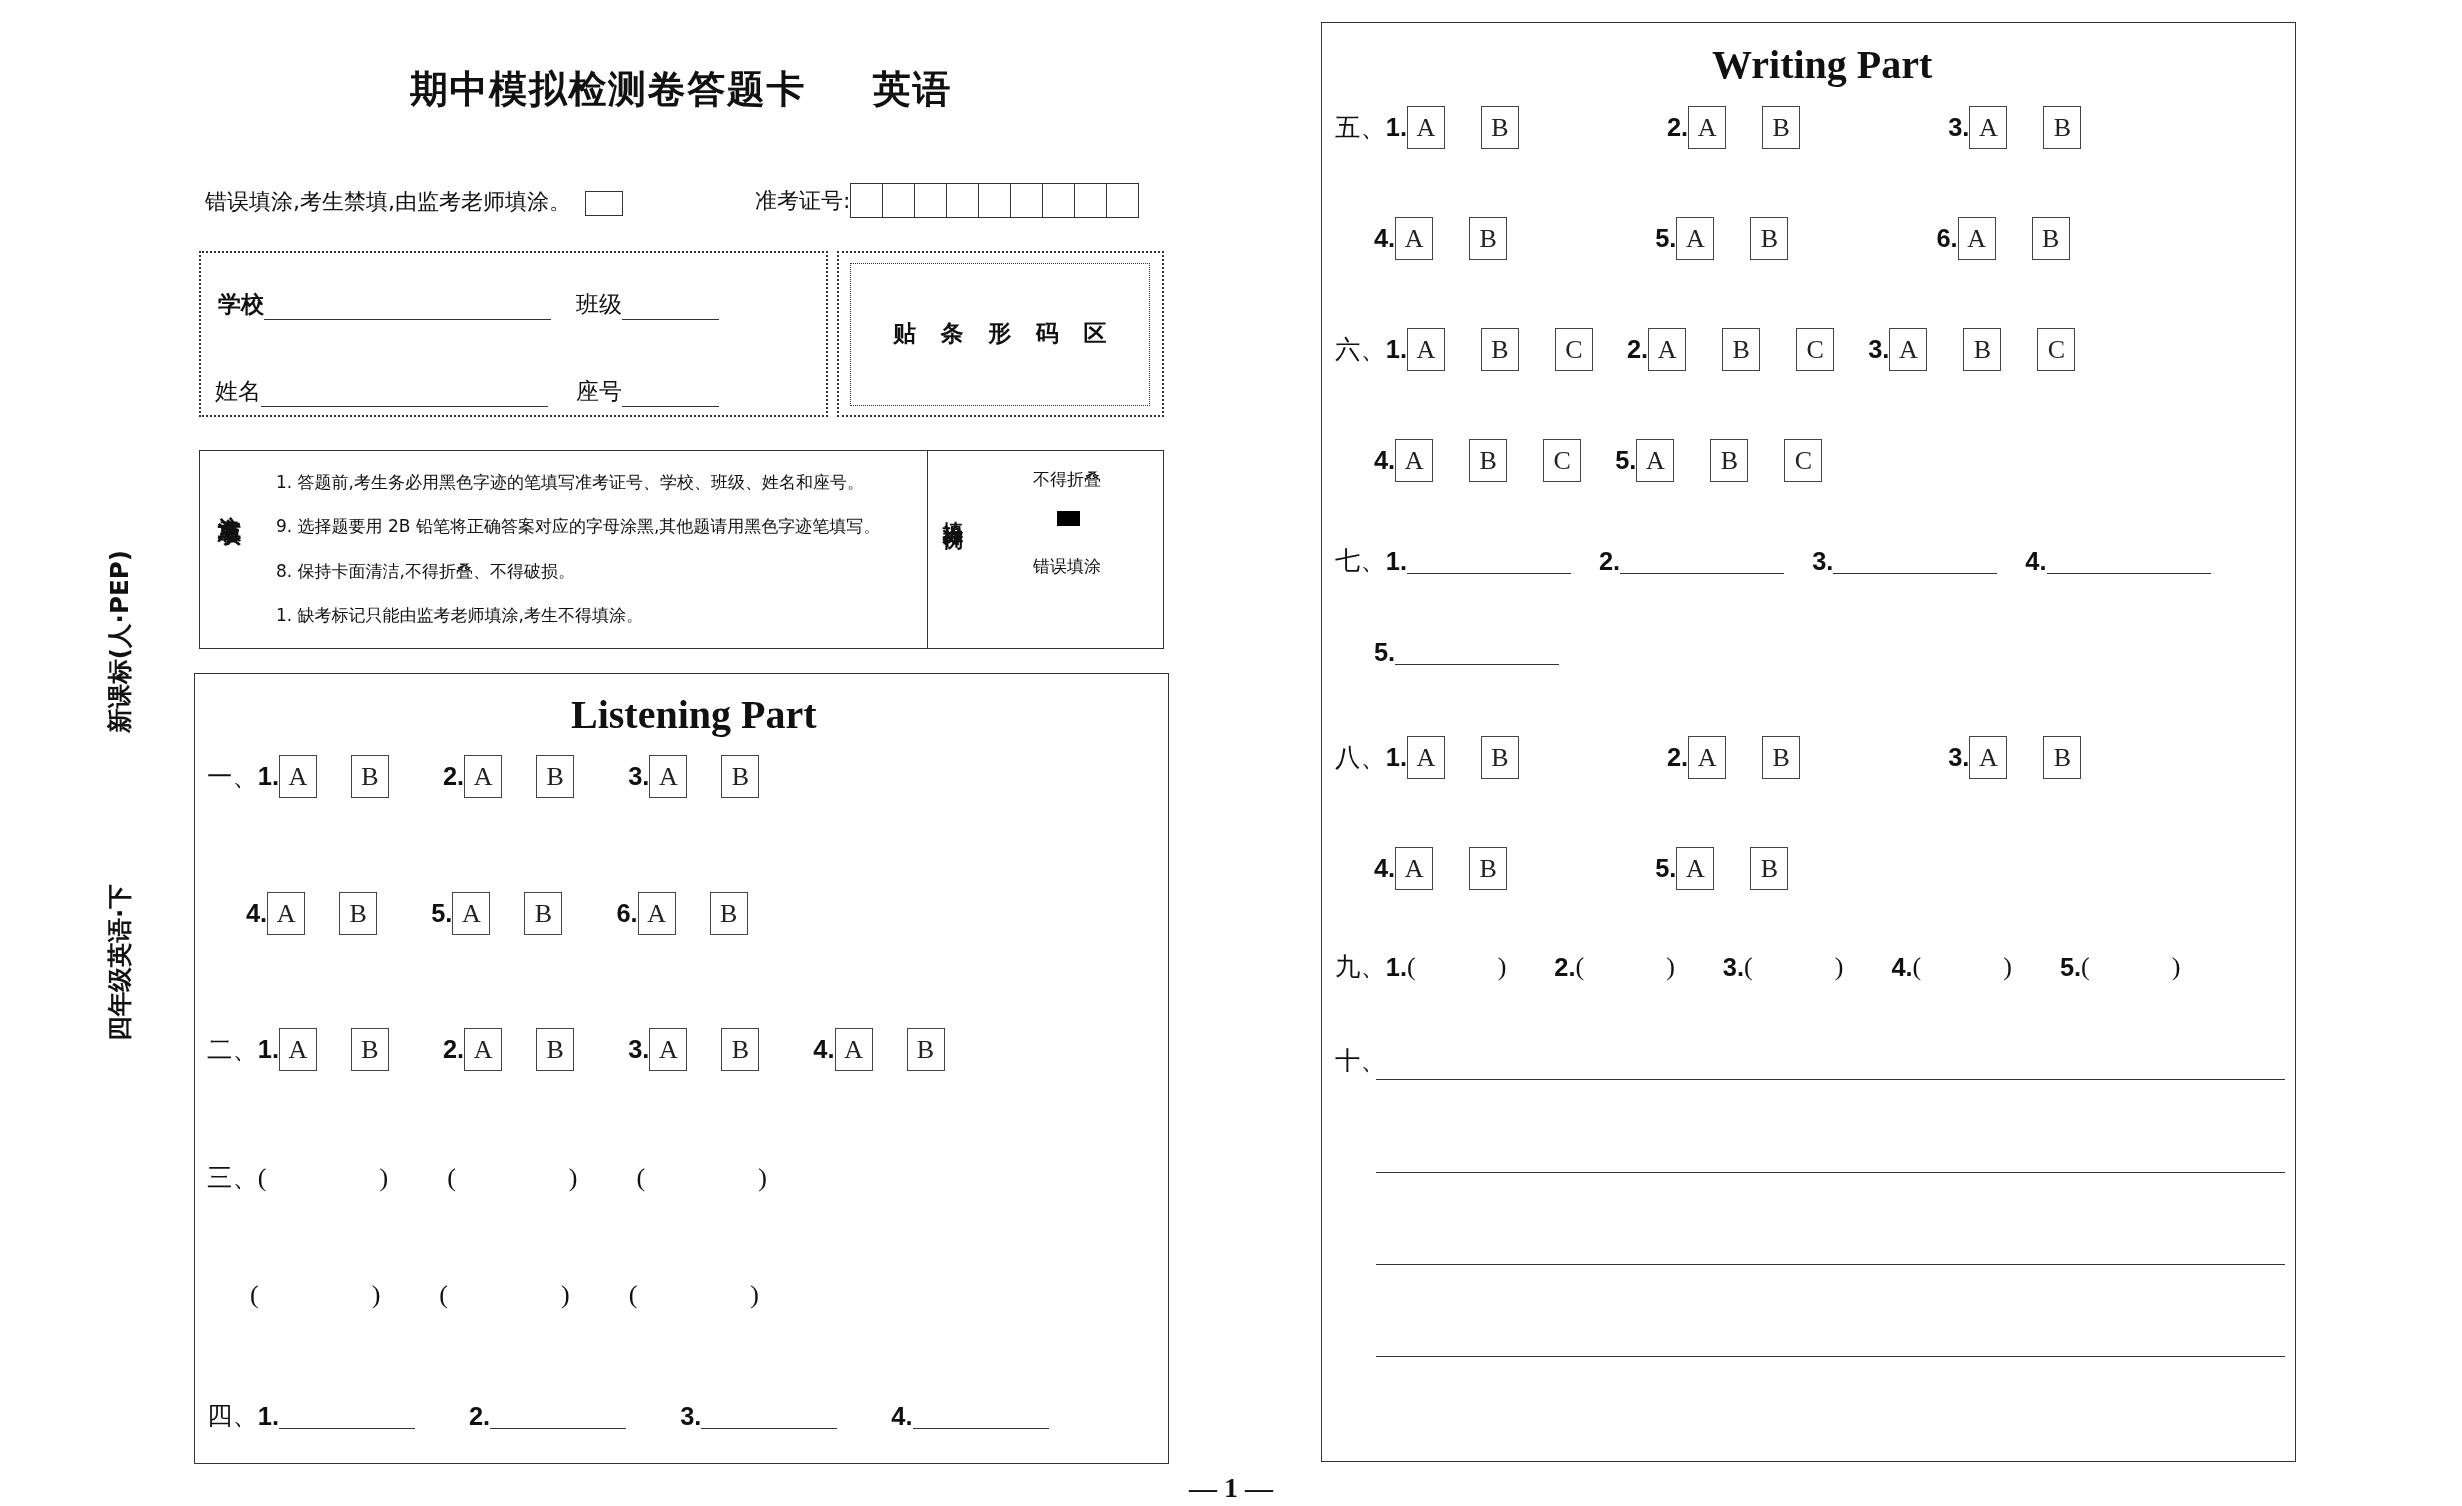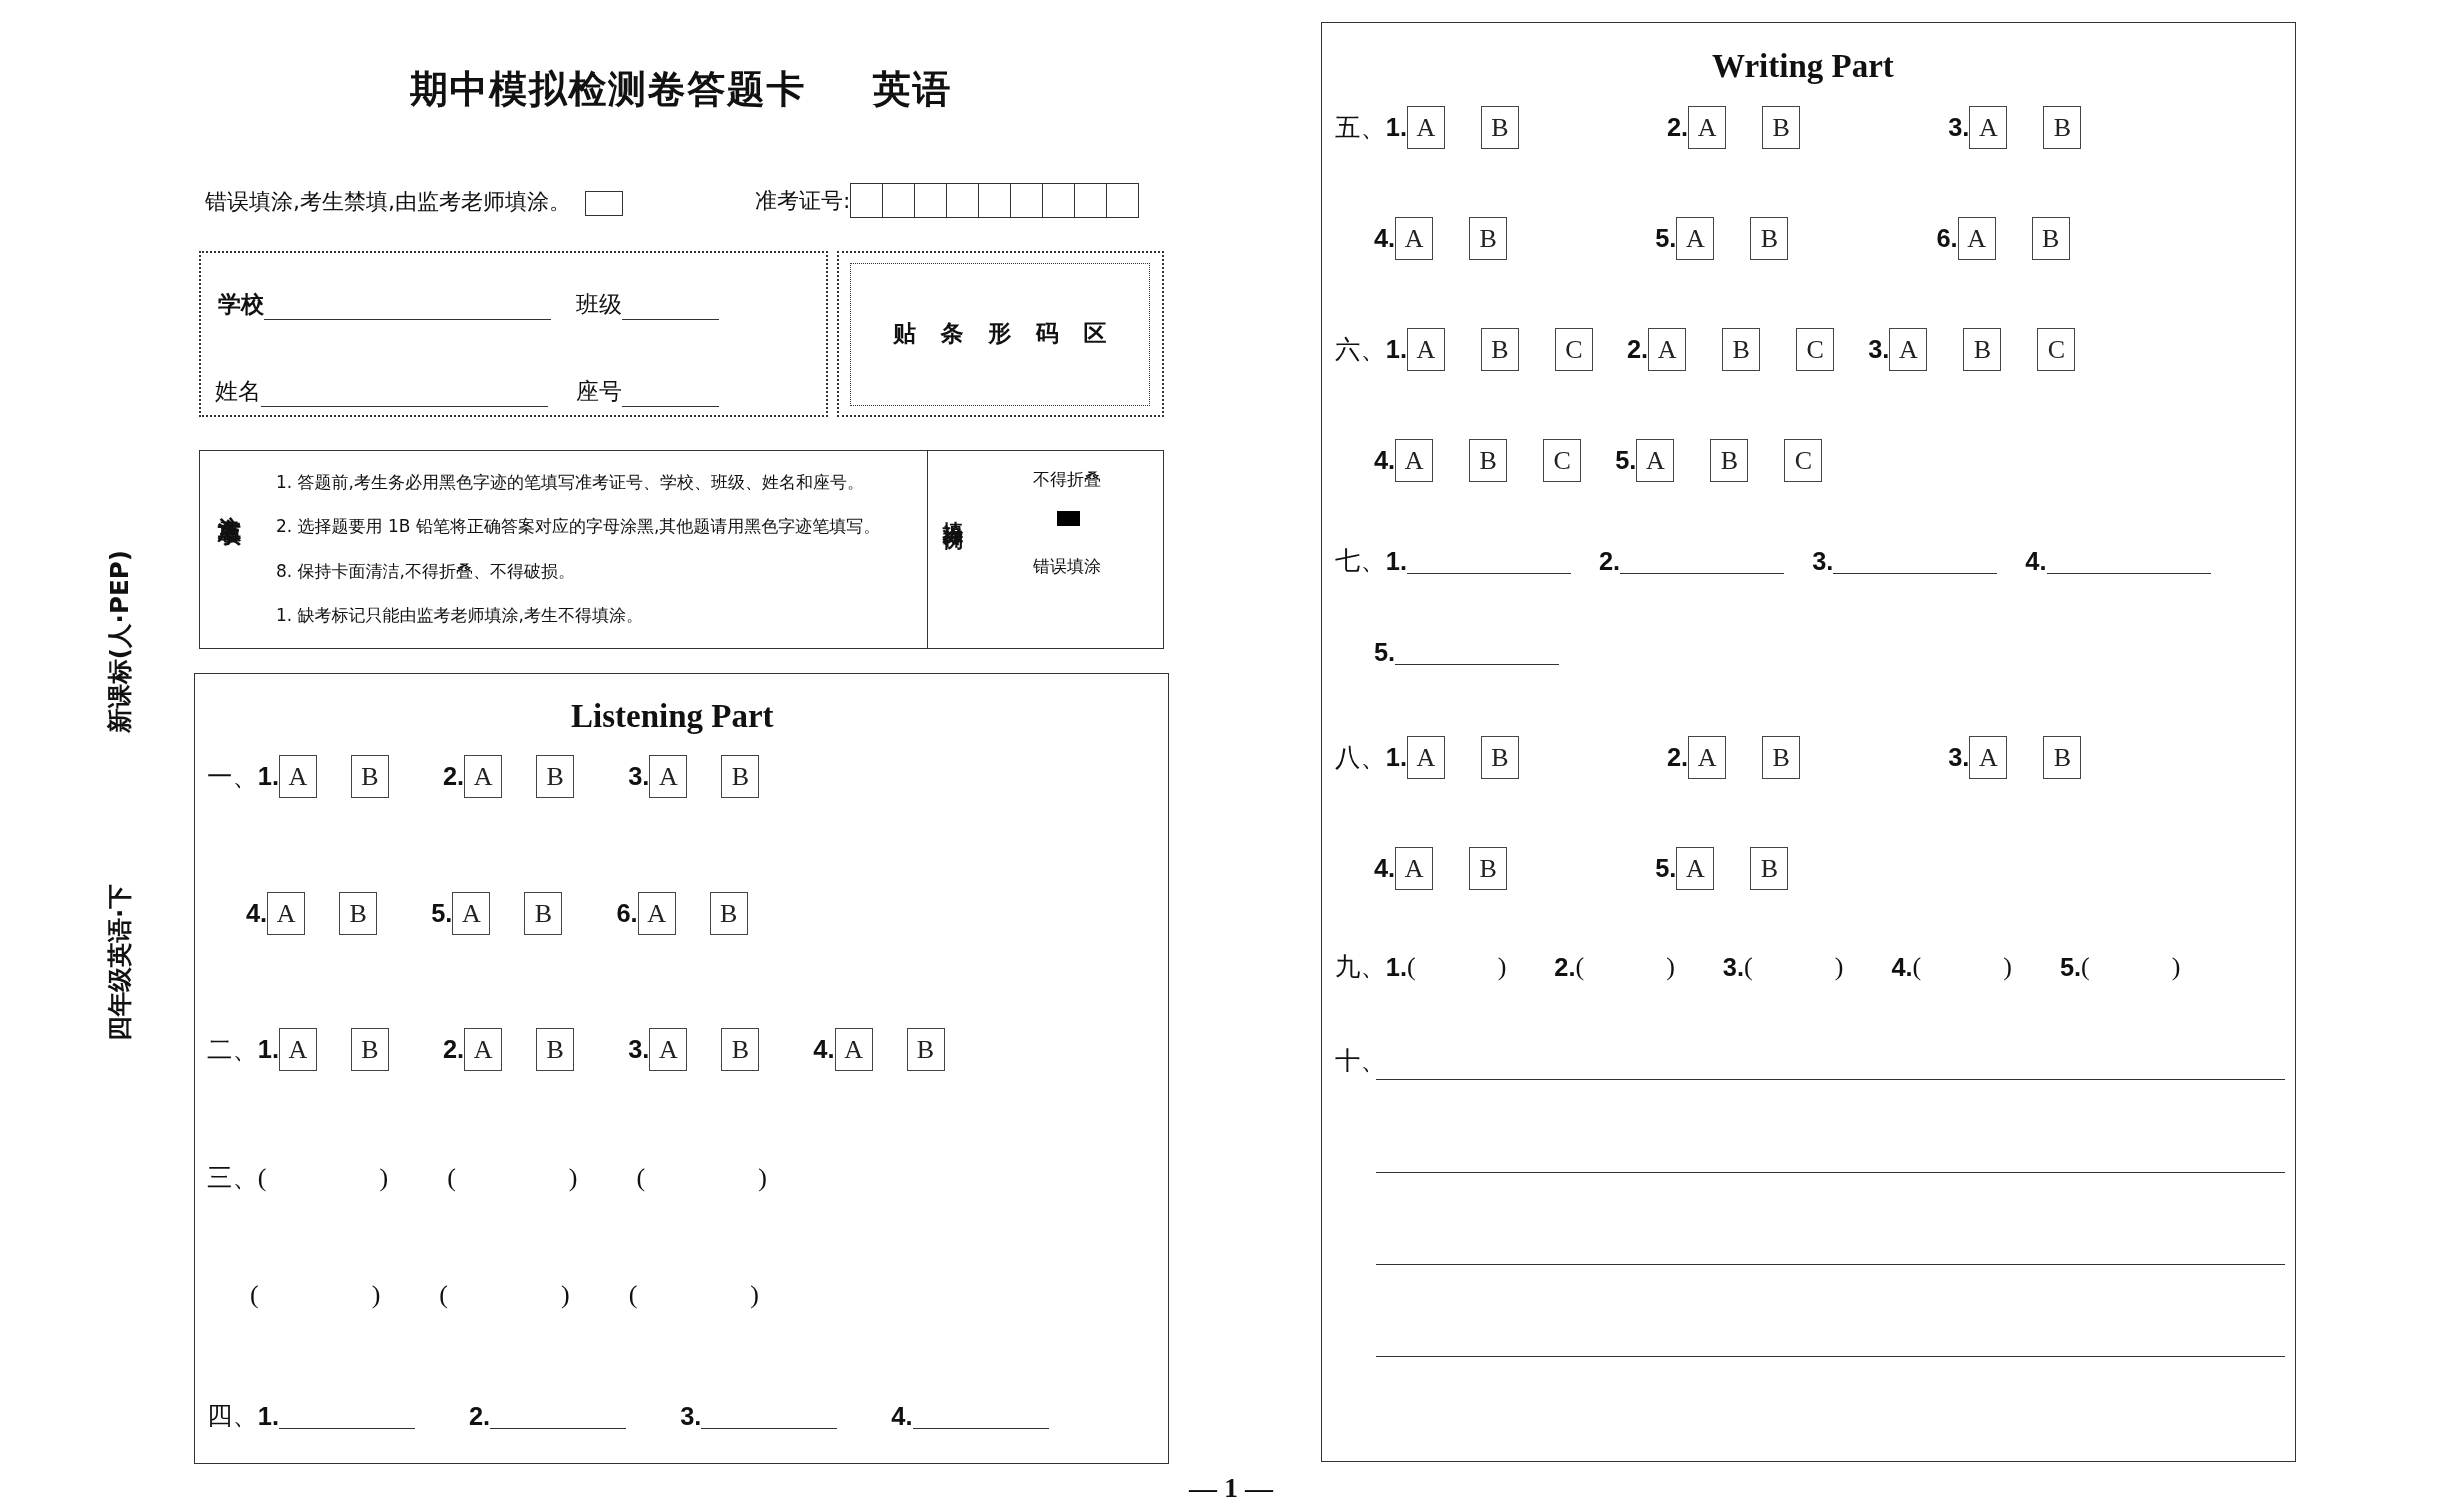--- a/index.html
+++ b/index.html
@@ -12,21 +12,21 @@
   .dotted { position:absolute; border:2.5px dotted #333; box-sizing:border-box; }
   .idcells { display:flex; border:1.6px solid #333; height:33px; }
   .idcell { width:31px; border-right:0.8px solid #333; }
   .idcell:last-child { border-right:none; }
   .check { display:inline-block; width:36px; height:23px; border:1.6px solid #333; vertical-align:middle; margin-left:6.6px; }
   .field { position:absolute; font-size:23px; white-space:nowrap; display:flex; align-items:flex-end; }
   .field .line { display:inline-block; border-bottom:1.6px solid #333; height:23px; }
   .barcode-text { font-size:23px; font-weight:bold; letter-spacing:24.6px; white-space:nowrap; }
   .note-head { font-size:23px; font-weight:bold; writing-mode:vertical-rl; letter-spacing:3.3px; }
   .note-line { font-size:17px; white-space:nowrap; }
-  .section-title { font-family:"Liberation Serif", "DejaVu Serif", serif; font-weight:bold; font-size:33px; white-space:nowrap;margin-top:7px; }
+  .section-title { font-family:"Liberation Serif", "DejaVu Serif", serif; font-weight:bold; font-size:40px; white-space:nowrap; }
   .row { position:absolute; display:flex; align-items:center; white-space:nowrap; font-size:25.4px; }
   .qnum { font-weight:bold; font-family:"Liberation Sans", sans-serif; font-size:25.4px; }
   .sec { font-size:25.4px; }
   .opt { display:inline-flex; justify-content:center; align-items:center; width:38px; height:43px;
          border:1.6px solid #444; box-sizing:border-box; font-family:"Liberation Serif", serif; font-size:26px; color:#222; }
   .paren { font-family:"Liberation Serif", serif; font-size:26px; }
   .blank { display:inline-block; border-bottom:1.6px solid #333; height:24.6px; }
   .vert { position:absolute; transform-origin:center center; transform:rotate(-90deg); font-size:24.6px; font-weight:bold; white-space:nowrap; }
   .hr { position:absolute; border-top:1.6px solid #333; height:0; }
   .pagenum { font-family:"Liberation Serif", serif; font-size:28px; font-weight:bold; white-space:nowrap; }
@@ -78,21 +78,21 @@
 </div>
 
 <div class="dotted" style="left:837px; top:251px; width:327px; height:166px;"></div>
 <div class="dotted" style="left:850px; top:263px; width:300px; height:143px; border-width:1.6px;"></div>
 <div class="abs barcode-text" style="left:893px; top:318px;">贴条形码区</div>
 
 <div class="box" style="left:199px; top:450px; width:965px; height:199px;"></div>
 <div class="abs" style="left:927px; top:450px; width:0; height:199px; border-left:1.6px solid #333;"></div>
 <div class="abs note-head" style="left:215px; top:497px;">注意事项</div>
 <div class="abs note-line" style="left:276px; top:471px;">1. 答题前,考生务必用黑色字迹的笔填写准考证号、学校、班级、姓名和座号。</div>
-<div class="abs note-line" style="left:276px; top:515px;">2. 选择题要用 1B 铅笔将正确答案对应的字母涂黑,其他题请用黑色字迹笔填写。</div>
+<div class="abs note-line" style="left:276px; top:515px;">9. 选择题要用 2B 铅笔将正确答案对应的字母涂黑,其他题请用黑色字迹笔填写。</div>
 <div class="abs note-line" style="left:276px; top:560px;">8. 保持卡面清洁,不得折叠、不得破损。</div>
 <div class="abs note-line" style="left:276px; top:604px;">1. 缺考标记只能由监考老师填涂,考生不得填涂。</div>
 <div class="abs note-head" style="left:939px; top:504px; font-size:20.5px; font-weight:bold;">填涂样例</div>
 <div class="abs note-line" style="left:1033px; top:468px;">不得折叠</div>
 <div class="abs" style="left:1057px; top:511px; width:23px; height:14.8px; background:#000;"></div>
 <div class="abs note-line" style="left:1033px; top:555px;">错误填涂</div>
 
 <div class="vert" style="left:24.6px; top:625px; width:189px; text-align:center;">新课标(人·PEP)</div>
 <div class="vert" style="left:24.6px; top:946px; width:189px; text-align:center;">四年级英语·下</div>
 

